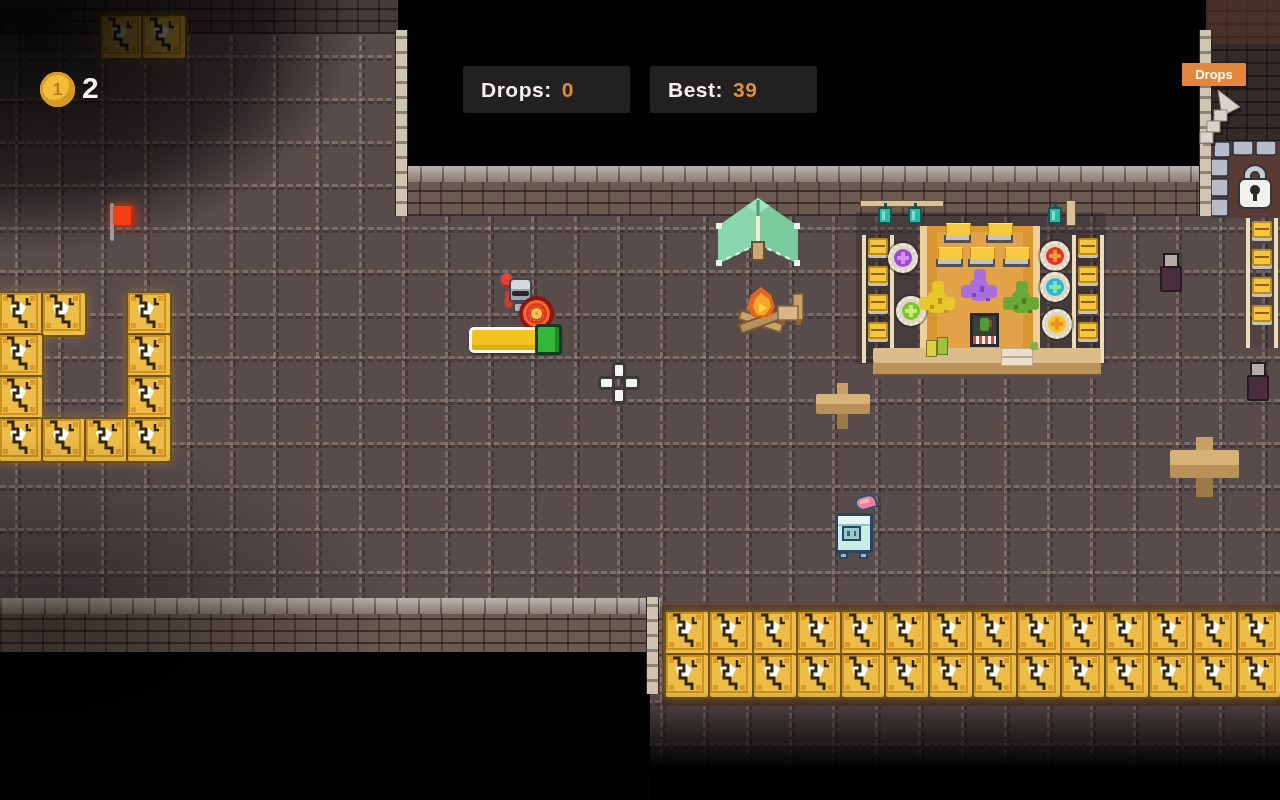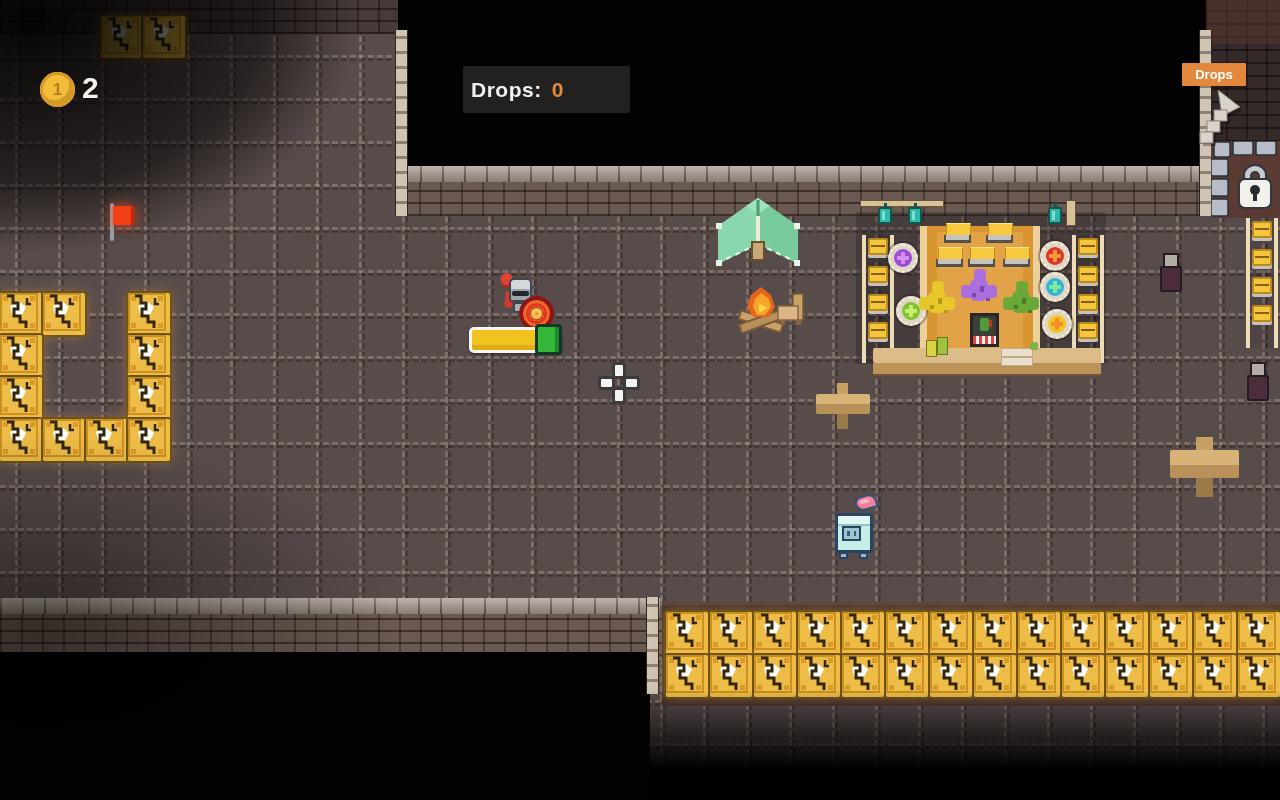--- a/index.html
+++ b/index.html
@@ -159,21 +159,21 @@
     radial-gradient(520px 280px at 40px 630px,rgba(0,0,0,.5),transparent 70%),
     radial-gradient(1750px 1150px at 640px 380px,transparent 55%,rgba(0,0,0,.42) 100%);}
 
   
   .hud{position:absolute;z-index:6;}
   #coin{left:40px;top:72px;width:35px;height:35px;border-radius:50%;background:#f3bd39;
     box-shadow:inset 0 0 0 3px #d89a25,inset -3px -4px 0 3px rgba(170,110,20,.45);
     display:flex;align-items:center;justify-content:center;color:#b97c1a;font-weight:bold;font-size:17px;}
   #coin-count{left:82px;top:71px;color:#f5f2ee;font-size:30px;font-weight:bold;text-shadow:0 2px 2px rgba(0,0,0,.5);}
   .panel{height:47px;background:#232020;border-radius:2px;display:flex;align-items:center;gap:10px;
-    padding:0 8px;font-size:21px;font-weight:bold;letter-spacing:.5px;}
+    padding:0 18px;font-size:21px;font-weight:bold;letter-spacing:.5px;}
   .panel .lbl{color:#f2efec;}
   .panel .val{color:#de8d3e;}
   #panel-drops{left:463px;top:66px;width:167px;}
   #panel-best{left:650px;top:66px;width:167px;}
   #goal{left:1182px;top:63px;width:64px;height:23px;background:#e2873b;color:#fff;font-size:13px;font-weight:bold;
     display:flex;align-items:center;justify-content:center;border-radius:1px;box-shadow:0 2px 0 rgba(0,0,0,.35);}
   #goal-arrow{left:1192px;top:90px;z-index:5;}
 </style>
 </head>
 <body>
@@ -893,20 +893,24 @@
   <div id="vignette"></div>
 
   <div class="hud" id="coin">
       <span>1</span>
     </div>
   <div class="hud" id="coin-count">2</div>
   <div class="hud panel" id="panel-drops">
     <span class="lbl">Drops:</span>
     <span class="val">0</span>
   </div>
+  <div class="hud panel" id="panel-best">
+    <span class="lbl">Best:</span>
+    <span class="val">39</span>
+  </div>
   <div class="hud" id="goal">Drops</div>
   <div class="hud" id="goal-arrow">
     <svg width="50" height="66" viewBox="0 0 50 66">
       <g fill="rgba(0,0,0,.3)" transform="translate(3,3)">
         <polygon points="26,0 48,17 30,26"></polygon>
           <rect x="22" y="20" width="13" height="11"></rect>
         <rect x="15" y="31" width="13" height="11"></rect>
           <rect x="8" y="42" width="13" height="11"></rect>
       </g>
       <g fill="#d9d3c9" stroke="#8d867c" stroke-width="1">

